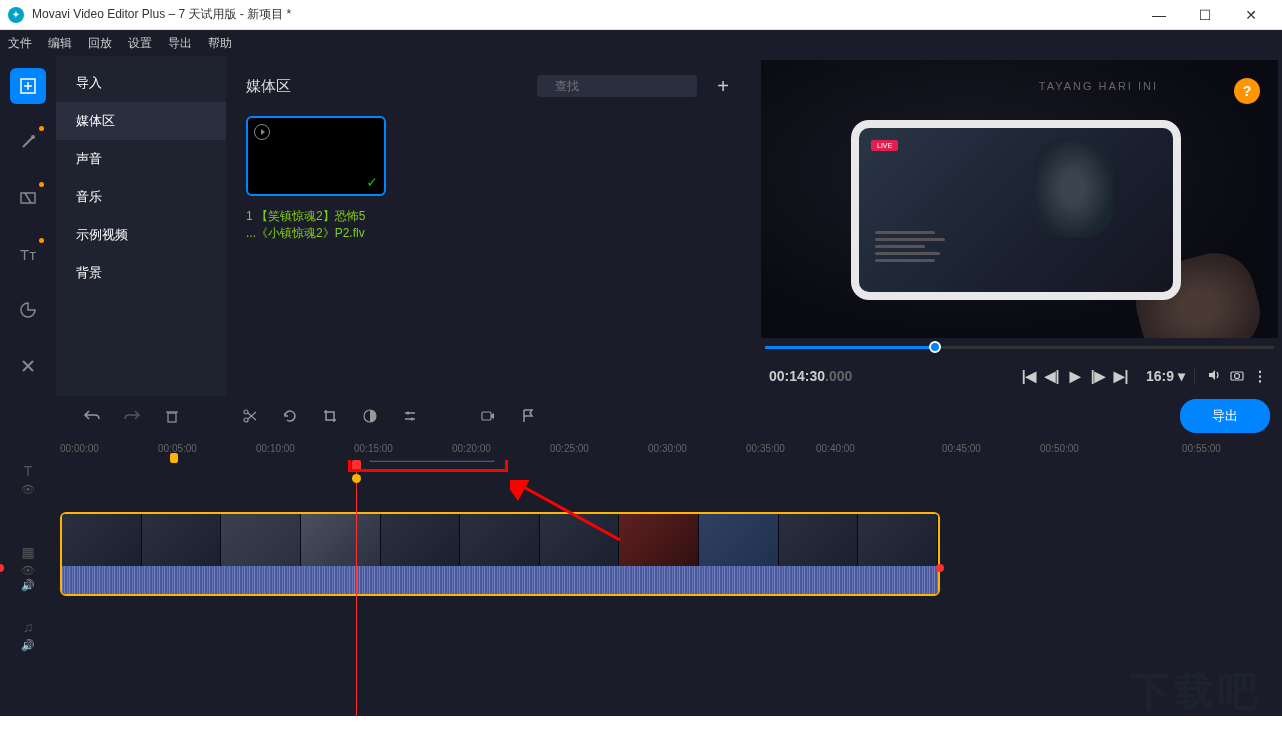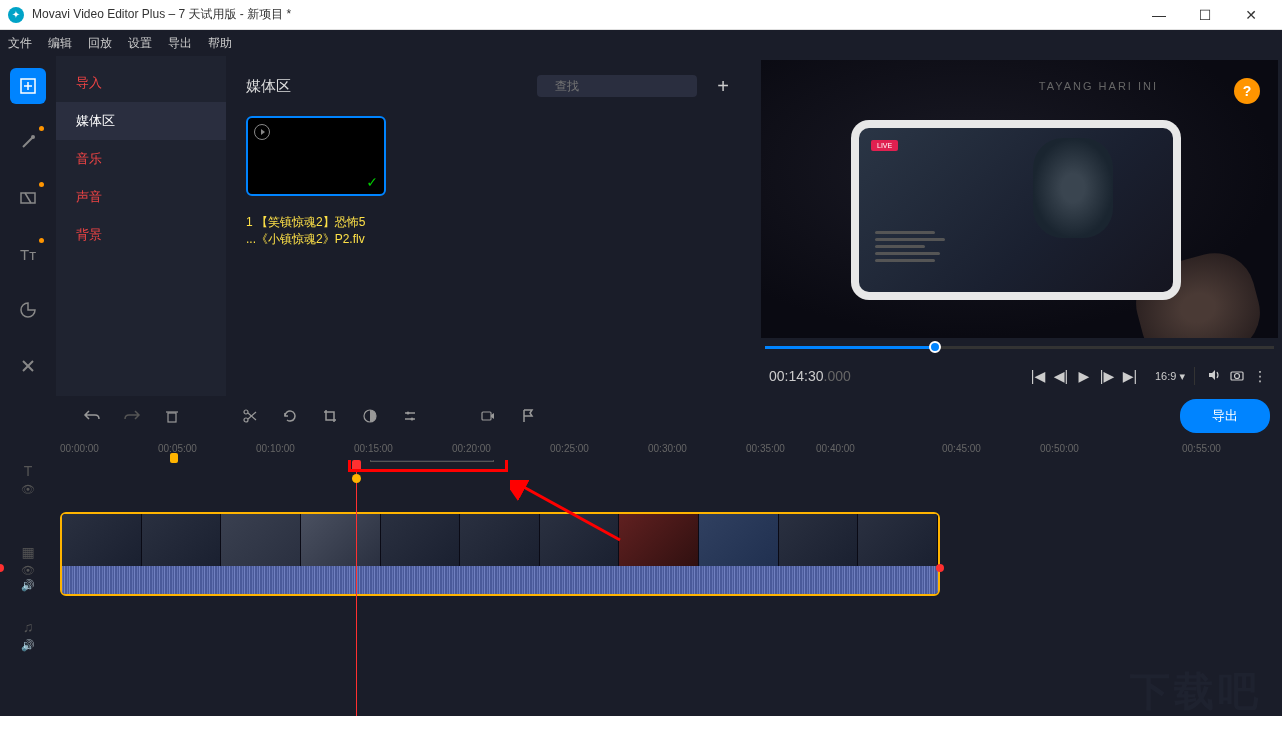--- a/index.html
+++ b/index.html
@@ -15,38 +15,38 @@
 .menubar .menu-item { color: #ccc; font-size: 12px; cursor: pointer; }
 
 .main-area { display: flex; height: 340px; background: #1a1d29; }
 
 .left-tools { width: 56px; background: #1a1d29; display: flex; flex-direction: column; align-items: center; padding-top: 12px; gap: 20px; }
 .left-tools .tool-btn { width: 36px; height: 36px; display: flex; align-items: center; justify-content: center; color: #888; font-size: 18px; cursor: pointer; position: relative; border-radius: 6px; }
 .left-tools .tool-btn.active { background: #0084ff; color: #fff; }
 .left-tools .tool-btn .dot { position: absolute; top: 2px; right: 2px; width: 5px; height: 5px; border-radius: 50%; background: #ff9500; }
 
 .sidebar { width: 170px; background: #1f2330; padding-top: 8px; }
-.sidebar .side-item { padding: 10px 20px; color: #ef4444; font-size: 13px; cursor: pointer; }
+.sidebar .side-item { padding: 10px 20px; color: #ffffff; font-size: 13px; cursor: pointer; }
 .sidebar .side-item.active { background: #2a2e3f; color: #fff; }
 
 .media-panel { flex: 1; background: #1a1d29; padding: 16px 20px; display: flex; flex-direction: column; }
 .media-header { display: flex; align-items: center; margin-bottom: 16px; }
 .media-header .title { color: #ddd; font-size: 15px; flex: 1; }
 .search-box { display: flex; align-items: center; background: #2a2e3f; border-radius: 4px; padding: 4px 10px; width: 160px; margin-right: 12px; }
 .search-box svg { width: 14px; height: 14px; fill: #888; margin-right: 8px; }
 .search-box input { background: none; border: none; color: #ccc; font-size: 12px; outline: none; flex: 1; }
 .add-btn { width: 28px; height: 28px; display: flex; align-items: center; justify-content: center; color: #ccc; font-size: 20px; cursor: pointer; }
 
 .media-grid { display: flex; gap: 12px; }
 .media-item { width: 140px; }
 .media-thumb { width: 140px; height: 80px; background: #000; border: 2px solid #0084ff; border-radius: 6px; position: relative; }
 .media-thumb .play-icon { position: absolute; top: 6px; left: 6px; width: 16px; height: 16px; border: 1.5px solid #888; border-radius: 50%; display: flex; align-items: center; justify-content: center; }
 .media-thumb .play-icon::after { content: ""; border-left: 4px solid #888; border-top: 3px solid transparent; border-bottom: 3px solid transparent; margin-left: 1px; }
 .media-thumb .check { position: absolute; bottom: 4px; right: 6px; color: #0c0; font-size: 14px; }
-.media-label { color: #fde047; font-size: 12px; margin-top: 18px; line-height: 1.4; }
+.media-label { color: #84cc16; font-size: 12px; margin-top: 12px; line-height: 1.4; }
 
 .preview-panel { width: 525px; background: #1a1d29; display: flex; flex-direction: column; padding: 4px 4px 0 4px; }
 .preview-video { flex: 1; background: #0a0a12; position: relative; overflow: hidden; }
 .preview-video .scene { position: absolute; inset: 0; background: radial-gradient(ellipse at 40% 40%, #1a1a25 0%, #0a0a12 70%); }
 .preview-video .banner { position: absolute; top: 20px; right: 120px; color: #666; font-size: 11px; letter-spacing: 2px; }
 .preview-video .phone { position: absolute; top: 60px; left: 90px; width: 330px; height: 180px; background: #e8e8e8; border-radius: 18px; padding: 8px; }
 .preview-video .phone-screen { width: 100%; height: 100%; background: linear-gradient(135deg, #2a3545 0%, #1a2030 60%, #151520 100%); border-radius: 10px; position: relative; overflow: hidden; }
 .preview-video .face { position: absolute; top: 10px; right: 60px; width: 80px; height: 100px; background: radial-gradient(ellipse, #3a4550 20%, #1a2530 70%); border-radius: 30px; }
 .preview-video .chat-lines { position: absolute; bottom: 30px; left: 16px; display: flex; flex-direction: column; gap: 4px; }
 .preview-video .chat-line { width: 60px; height: 3px; background: #555; border-radius: 2px; }
@@ -55,25 +55,25 @@
 .preview-video .chat-line:nth-child(4) { width: 65px; }
 .preview-video .live-badge { position: absolute; top: 12px; left: 12px; background: #e02050; color: #fff; font-size: 7px; padding: 2px 6px; border-radius: 2px; }
 .preview-video .hand { position: absolute; bottom: -20px; right: 20px; width: 120px; height: 100px; background: radial-gradient(ellipse, #4a3a35 20%, #2a2020 80%); border-radius: 40px; transform: rotate(-15deg); }
 .preview-video .help-badge { position: absolute; top: 18px; right: 18px; width: 26px; height: 26px; border-radius: 50%; background: #ff9500; color: #fff; display: flex; align-items: center; justify-content: center; font-size: 14px; font-weight: bold; cursor: pointer; }
 
 .preview-scrub { height: 18px; position: relative; padding: 0 4px; }
 .preview-scrub .track { position: absolute; left: 4px; right: 4px; top: 8px; height: 3px; background: #333; }
 .preview-scrub .fill { position: absolute; left: 4px; top: 8px; height: 3px; background: #0084ff; width: 170px; }
 .preview-scrub .handle { position: absolute; top: 3px; left: 168px; width: 12px; height: 12px; border-radius: 50%; background: #0084ff; border: 2px solid #fff; }
 
-.preview-controls { height: 40px; display: flex; align-items: center; padding: 0 8px; gap: 3px; }
+.preview-controls { height: 40px; display: flex; align-items: center; padding: 0 8px; gap: 3px; font-weight: bold; }
 .preview-controls .time { color: #ccc; font-size: 14px; flex: 1; }
 .preview-controls .time .ms { color: #666; }
 .preview-controls .pbtn { color: #ccc; font-size: 14px; cursor: pointer; width: 20px; text-align: center; }
-.preview-controls .ratio { color: #ccc; font-size: 11px; margin-left: 12px; cursor: pointer; }
+.preview-controls .ratio { color: #ccc; font-size: 14px; margin-left: 12px; cursor: pointer; }
 .preview-controls .sep { width: 1px; height: 18px; background: #333; margin: 0 6px; }
 
 .timeline-area { background: #1a1d29; height: 320px; display: flex; flex-direction: column; }
 .timeline-toolbar { height: 40px; display: flex; align-items: center; padding: 0 12px; gap: 8px; }
 .timeline-toolbar .tbtn { width: 32px; height: 32px; display: flex; align-items: center; justify-content: center; color: #999; font-size: 16px; cursor: pointer; }
 .timeline-toolbar .spacer { flex: 1; }
 .timeline-toolbar .export-btn { background: #0084ff; color: #fff; padding: 8px 32px; border-radius: 16px; font-size: 13px; cursor: pointer; }
 .timeline-toolbar .gap { width: 30px; }
 
 .timeline-ruler { height: 24px; display: flex; align-items: center; padding-left: 92px; position: relative; }
@@ -176,22 +176,23 @@
       <svg width="18" height="18" viewBox="0 0 18 18">
           <line x1="4" y1="4" x2="14" y2="14" stroke="#888" stroke-width="2"></line>
           <line x1="14" y1="4" x2="4" y2="14" stroke="#888" stroke-width="2"></line>
         </svg>
     </div>
   </div>
 
   <div class="sidebar">
     <div class="side-item">导入</div>
     <div class="side-item active">媒体区</div>
+    <div class="side-item">声音</div>
     <div class="side-item">音乐</div>
-    <div class="side-item">声音</div>
+    <div class="side-item">示例视频</div>
     <div class="side-item">背景</div>
   </div>
 
   <div class="media-panel">
     <div class="media-header">
       <div class="title">媒体区</div>
       <div class="search-box">
         <svg viewBox="0 0 16 16">
             <circle cx="7" cy="7" r="5" fill="none" stroke="#888" stroke-width="1.5"></circle>
             <line x1="11" y1="11" x2="14" y2="14" stroke="#888" stroke-width="1.5"></line>

